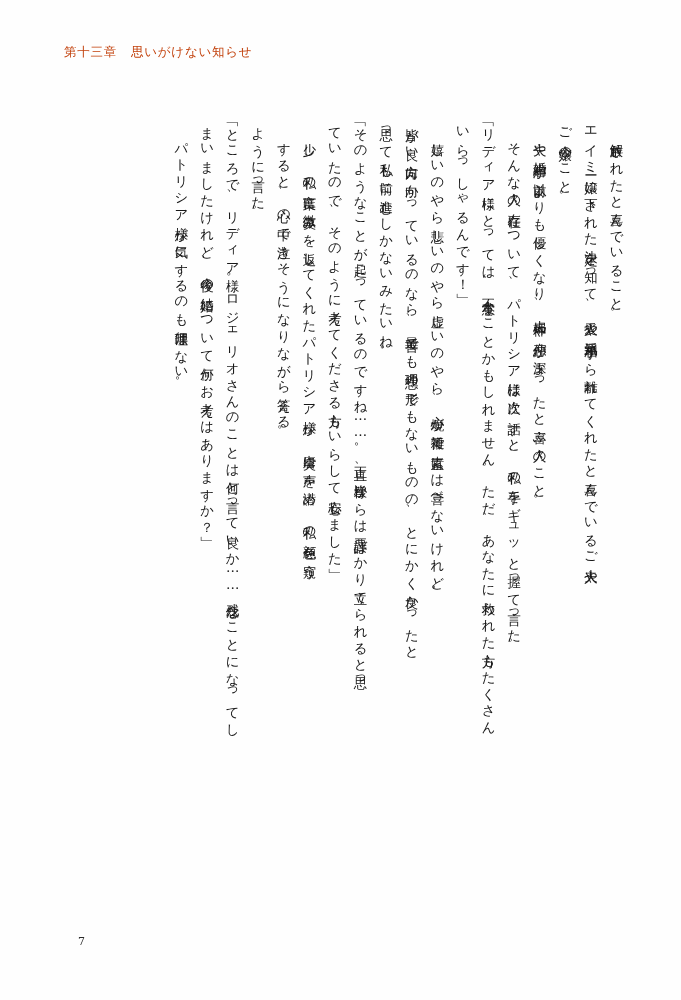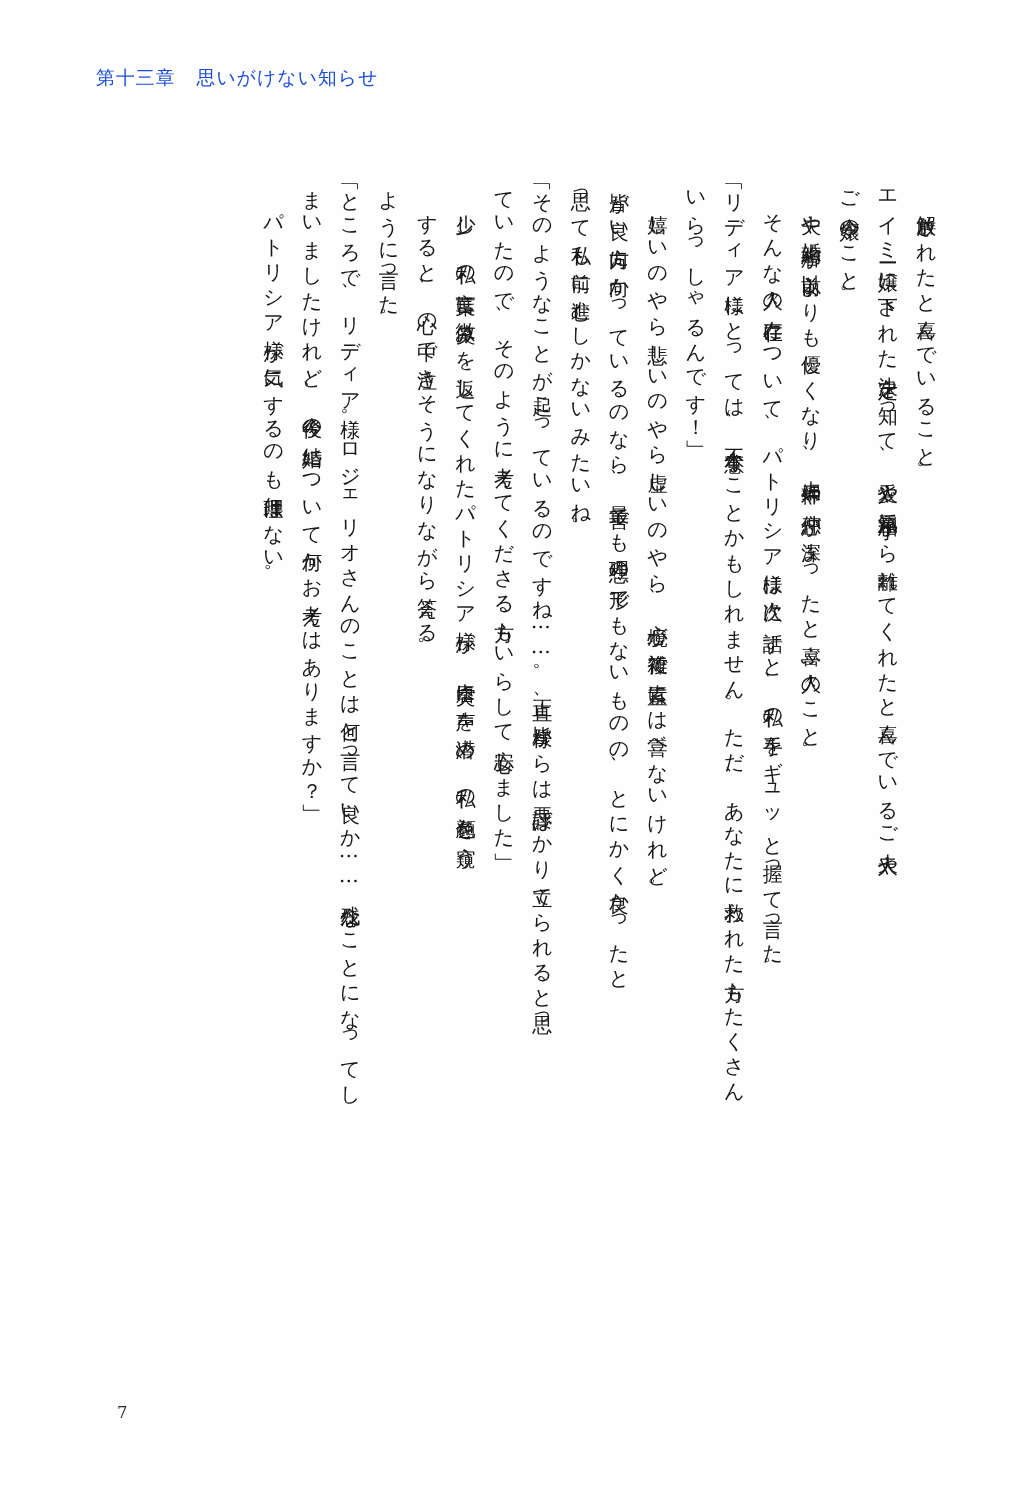--- a/index.html
+++ b/index.html
@@ -21,21 +21,21 @@
     inset: 0;
     background: #fefefe;
   }
 
   .header {
     position: absolute;
     top: 44px;
     left: 64px;
     font-size: 12.5px;
     letter-spacing: 0.06em;
-    color: #1d4ed8;
+    color: #c2410c;
     white-space: nowrap;
   }
   .header .chapter-num {
     margin-right: 14px;
   }
 
   .body-area {
     position: absolute;
     top: 118px;
     right: 58px;

